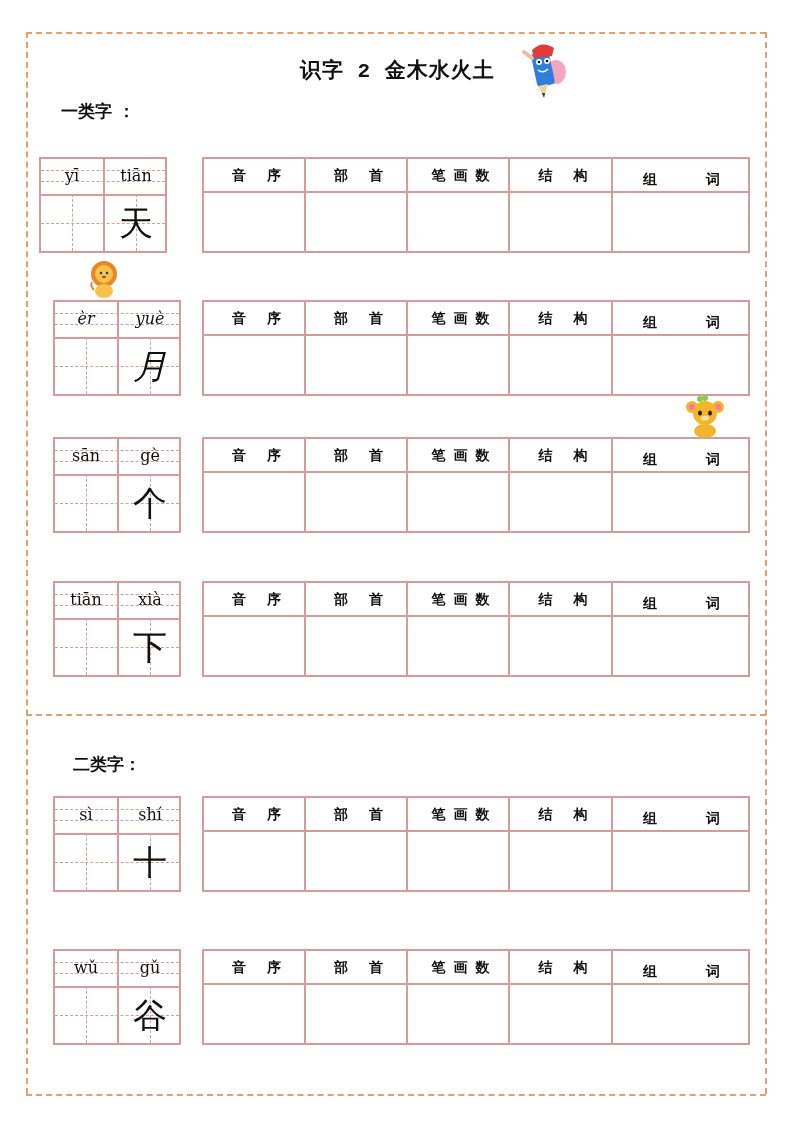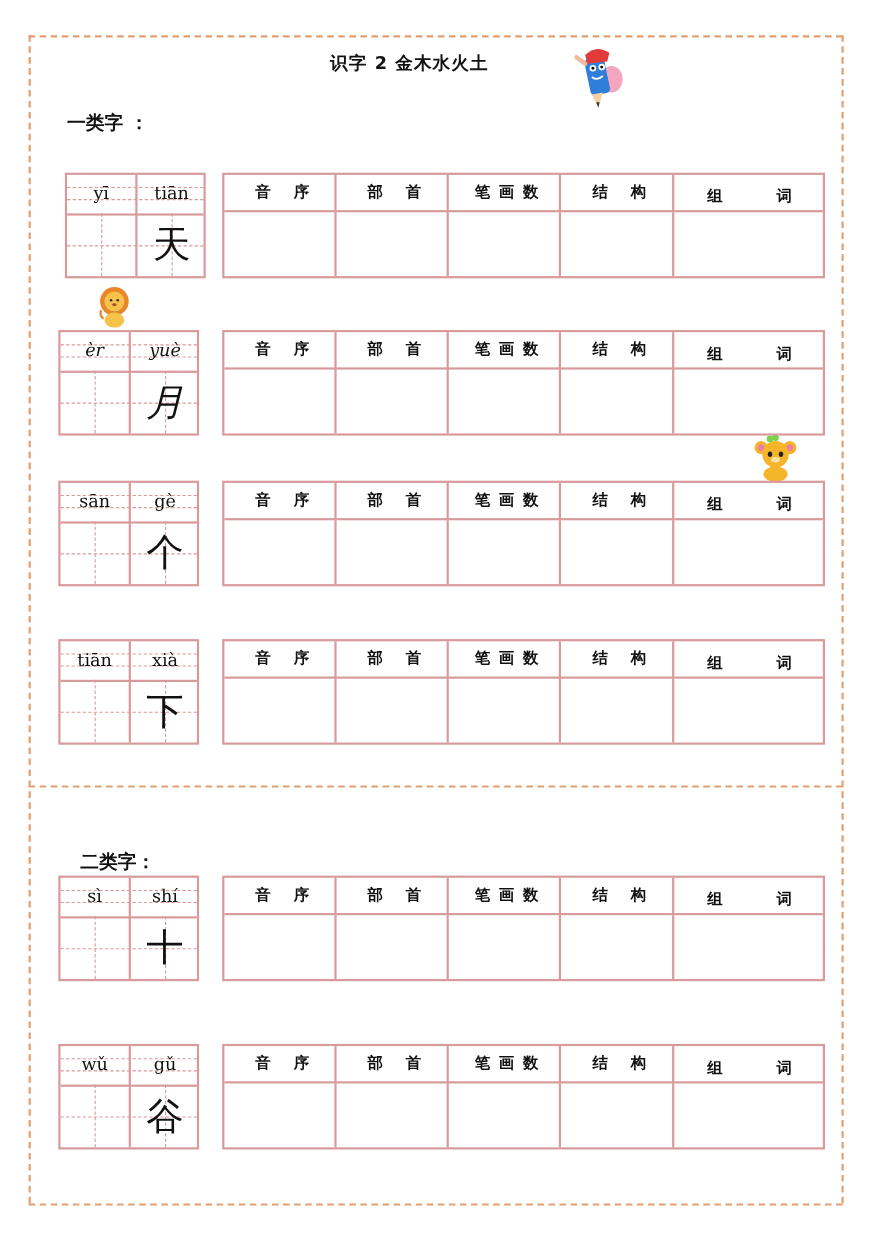--- a/index.html
+++ b/index.html
@@ -1,21 +1,21 @@
 <!DOCTYPE html>
 <html><head>
 <meta charset="utf-8">
 <style>
   html, body { margin: 0; padding: 0; background: #ffffff; }
   body { width: 793px; height: 1122px; position: relative; overflow: hidden;
          font-family: "DejaVu Sans", "Liberation Sans", sans-serif; color: #111; }
   .frame-line { position: absolute; }
   .h-dash { height: 0; border-top: 2px dashed #e0a070; }
   .v-dash { width: 0; border-left: 2px dashed #e0a070; }
-  .title { position: absolute; left: 300px; top: 48px; font-size: 16px; font-weight: bold; letter-spacing: 1px; }
+  .title { position: absolute; left: 300px; top: 56px; font-size: 21px; font-weight: bold; letter-spacing: 1px; font-family: Liberation Mono, monospace; }
   .section-label { position: absolute; font-size: 17px; font-weight: bold; margin-left: 13px; }
   .mascot { position: absolute; }
   .tzg { position: absolute; width: 128px; height: 96px; border: 2px solid #d89a9a; box-sizing: border-box; }
   .tzg .py-row { position: absolute; left: 0; right: 0; top: 0; height: 35px; border-bottom: 2px solid #d89a9a; }
   .tzg .py-row .dl1 { position: absolute; left: 0; right: 0; top: 11px; border-top: 1.5px dashed #d89a9a; }
   .tzg .py-row .dl2 { position: absolute; left: 0; right: 0; top: 22px; border-top: 1.5px dashed #d89a9a; }
   .tzg .mid-v { position: absolute; top: 0; bottom: 0; left: 62px; border-left: 2px solid #d89a9a; }
   .tzg .py { position: absolute; top: 7px; width: 62px; text-align: center; font-family: "DejaVu Serif", serif; font-size: 16px; background: transparent; }
   .tzg .py.left { left: 0; }
   .tzg .py.right { left: 64px; }
@@ -79,23 +79,23 @@
     <circle cx="16" cy="4" r="3" fill="#7bd34a"></circle>
       <circle cx="21" cy="3" r="3" fill="#7bd34a"></circle>
     <ellipse cx="16" cy="18" rx="2" ry="2.5" fill="#222"></ellipse>
       <ellipse cx="26" cy="18" rx="2" ry="2.5" fill="#222"></ellipse>
     <ellipse cx="21" cy="23" rx="4" ry="2.5" fill="#fbe1a8"></ellipse>
     <ellipse cx="21" cy="36" rx="11" ry="7" fill="#f5b52a"></ellipse>
   </svg>
 </div>
 
 <div class="section-label" style="left:48px; top:100px;">一类字 ：</div>
-<div class="section-label" style="left:60px; top:772px;">二类字：</div>
-
-<div class="tzg" style="left:59px; top:157px;padding-left:47px;">
+<div class="section-label" style="left:60px; top:753px;">二类字：</div>
+
+<div class="tzg" style="left:39px; top:157px;padding-left:47px;">
   <div class="py-row">
       <div class="dl1"></div>
       <div class="dl2"></div>
     </div>
   <div class="mid-v"></div>
     <div class="grid-v1"></div>
     <div class="grid-v2"></div>
     <div class="grid-h"></div>
   <div class="py left">yī</div>
   <div class="py right">tiān</div>

